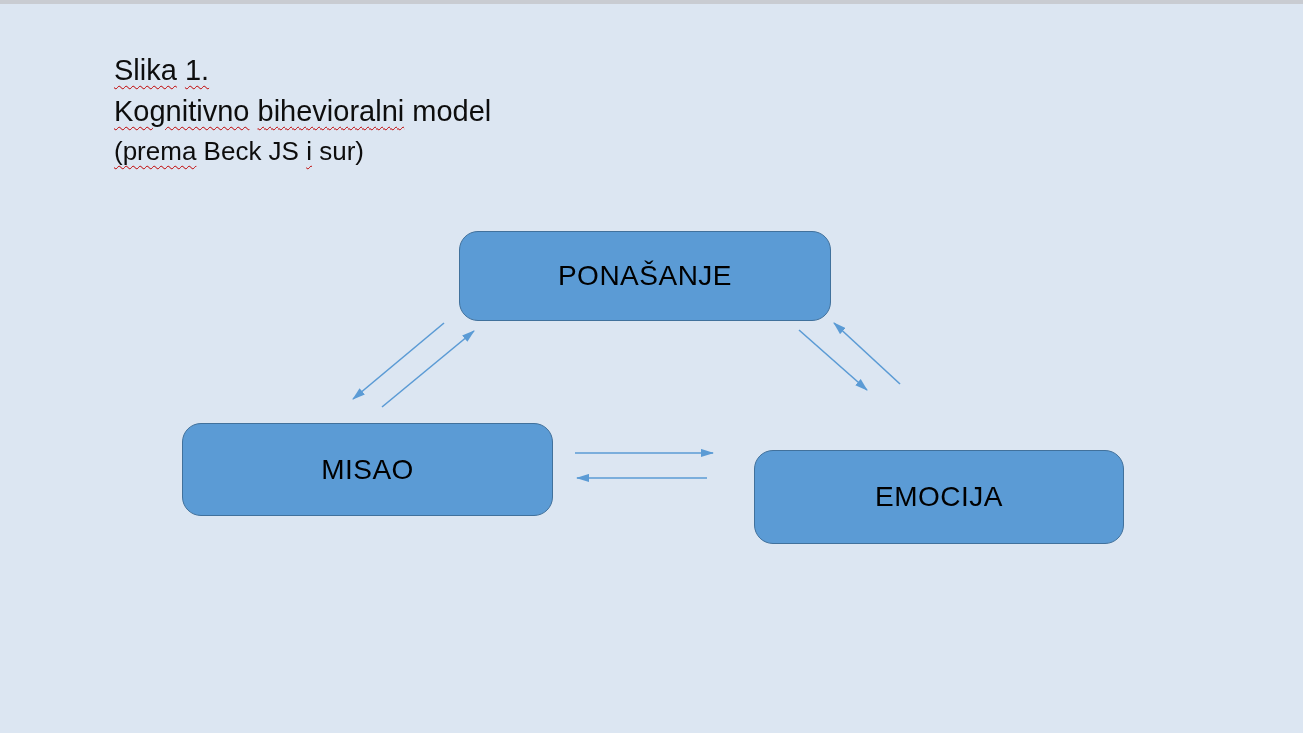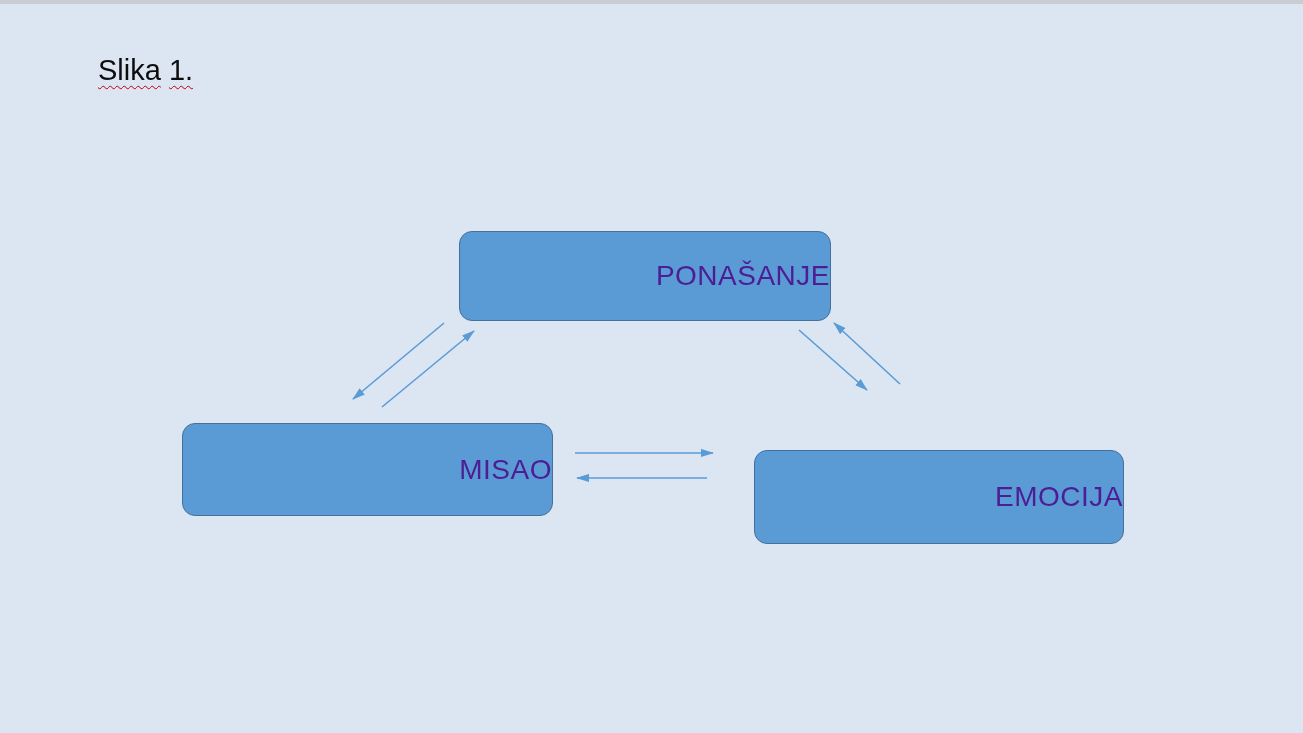--- a/index.html
+++ b/index.html
@@ -21,57 +21,59 @@
   }
   .top-strip {
     position: absolute; left: 0; top: 0;
     width: 1303px; height: 4px;
     background: var(--top-strip);
   }
   .caption {
     position: absolute; left: 98px; top: 50px;
     color: var(--text);
   }
-  .caption-line { font-size: 29px; line-height: 41px; white-space: pre; }
+  .caption-line { font-size: 29px; line-height: 41px; white-space: pre; margin-left: 16px; }
   .caption-line.small { font-size: 26px; line-height: 39px; }
   .squiggle {
     text-decoration: underline;
     text-decoration-style: wavy;
     text-decoration-color: var(--squiggle);
     text-decoration-thickness: 1px;
     text-underline-offset: 5px;
   }
   .node {
     position: absolute;
     background: var(--box-fill);
     border: 1.6px solid var(--box-border);
-    border-radius: 13px;
-    display: flex; align-items: center; justify-content: flex-end;
+    border-radius: 19px;
+    display: flex; align-items: center; justify-content: center;
     font-size: 28px;
-    color: #4c1d95;
+    color: #000000;
     letter-spacing: 0.5px;
   }
   #node-ponasanje { left: 459px; top: 231px; width: 372px; height: 90px; }
   #node-misao     { left: 182px; top: 423px; width: 371px; height: 93px; }
   #node-emocija   { left: 754px; top: 406px; width: 370px; height: 94px; margin-top: 44px; }
   #edges {
     position: absolute; left: 0; top: 0;
     width: 1303px; height: 733px;
     pointer-events: none;
   }
   #edges line { stroke: var(--arrow); stroke-width: 1.6px; }
   #edges marker path { fill: var(--arrow); }
 </style>
 </head>
 <body>
 
 <div class="top-strip"></div>
 
 <div class="caption">
   <div class="caption-line"><span class="squiggle">Slika</span><span> </span><span class="squiggle">1.</span></div>
+  <div class="caption-line"><span class="squiggle">Kognitivno</span><span> </span><span class="squiggle">bihevioralni</span><span> model</span></div>
+  <div class="caption-line small"><span class="squiggle">(prema</span><span> Beck JS </span><span class="squiggle">i</span><span> sur)</span></div>
 </div>
 
 <svg id="edges" xmlns="http://www.w3.org/2000/svg">
   <defs>
     <marker id="arrowhead" markerUnits="userSpaceOnUse" markerWidth="13" markerHeight="9" refX="12" refY="4.5" orient="auto">
       <path d="M0,0.4 L13,4.5 L0,8.6 z"></path>
     </marker>
   </defs>
 <line x1="382" y1="407" x2="474" y2="331" marker-end="url(#arrowhead)"></line>
     <line x1="444" y1="323" x2="353" y2="399" marker-end="url(#arrowhead)"></line>

